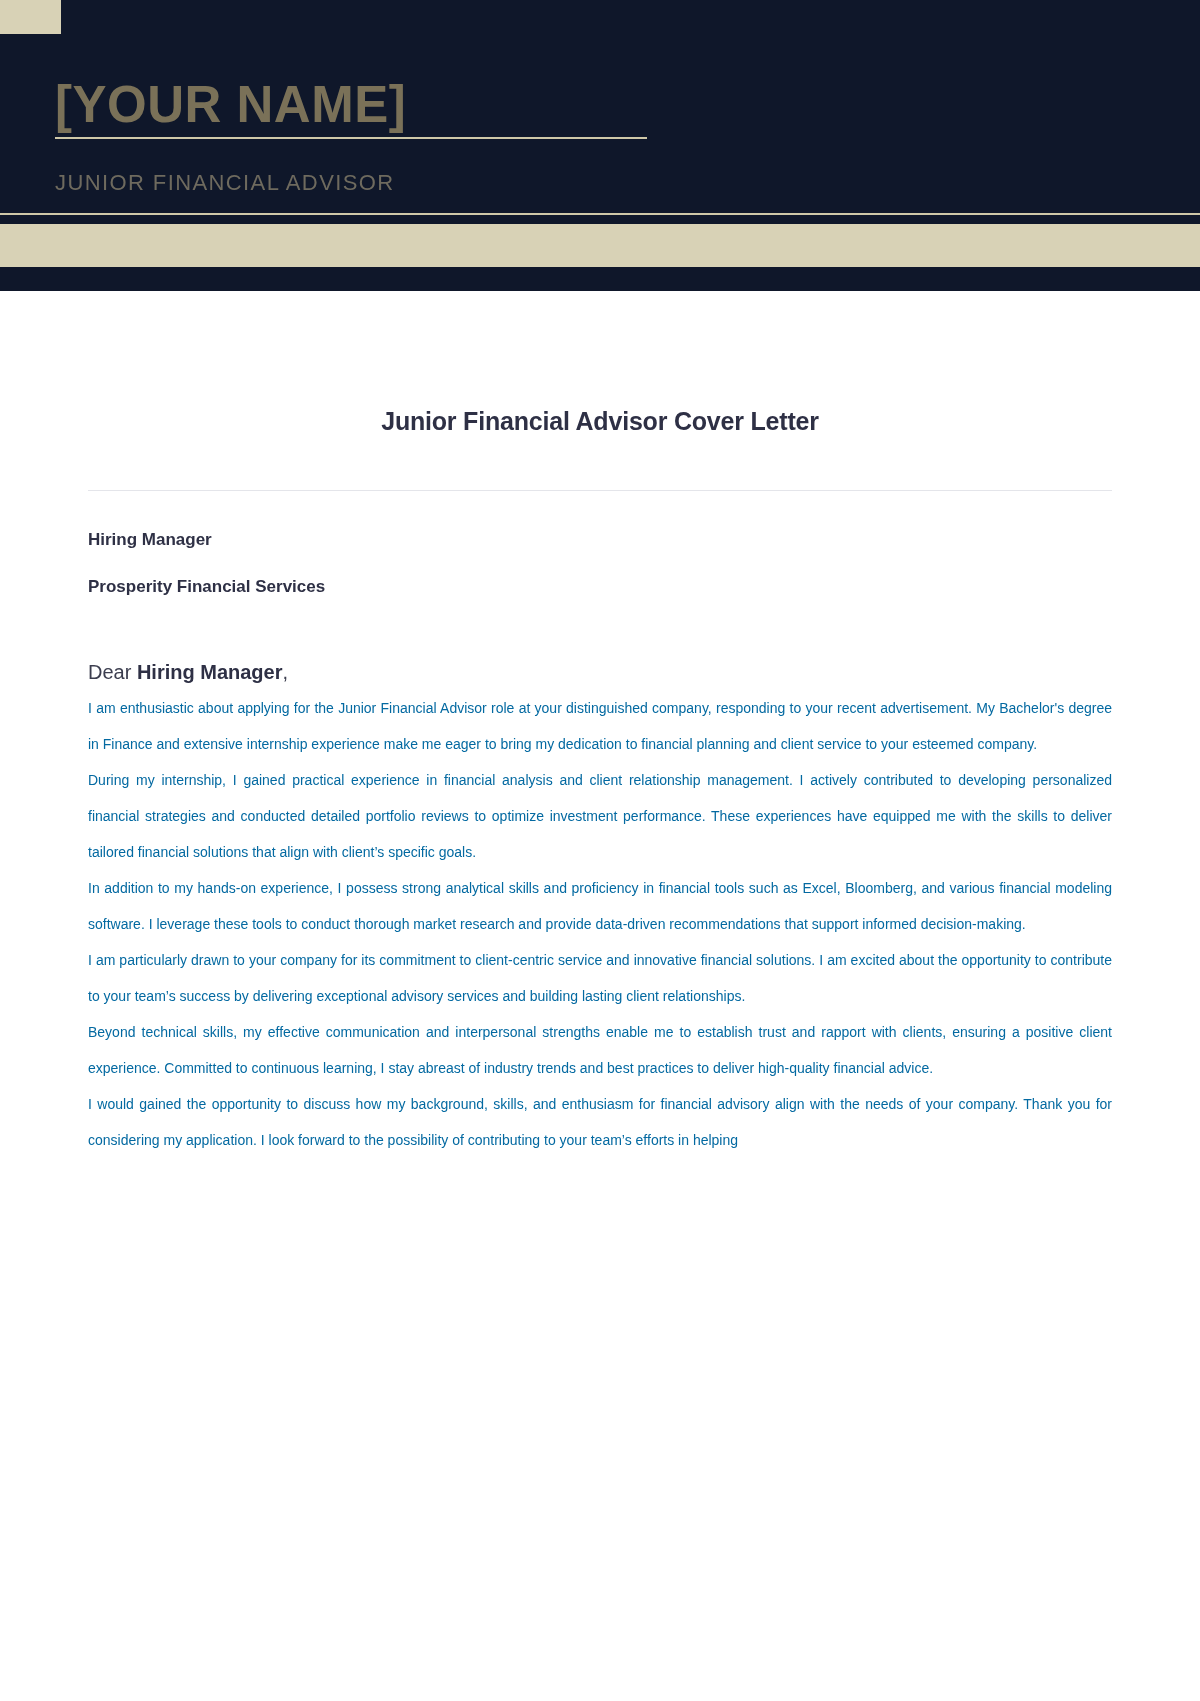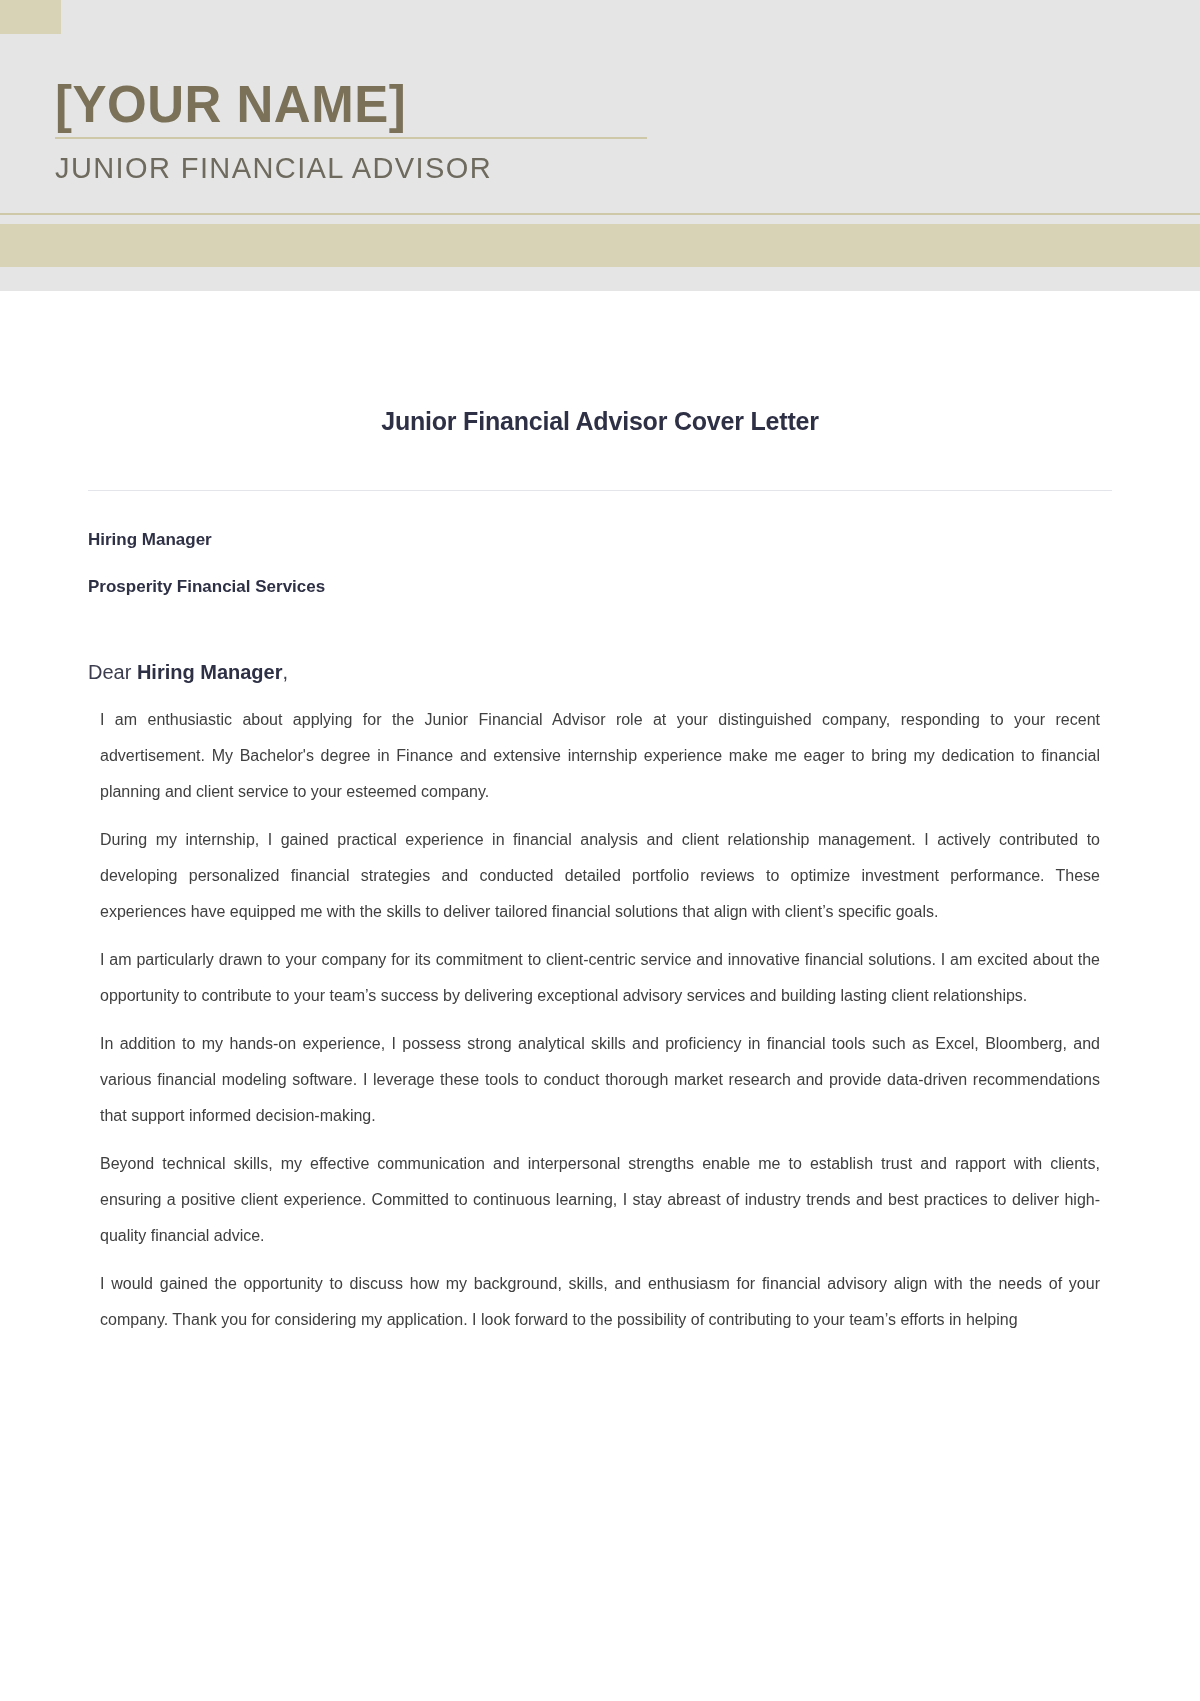--- a/index.html
+++ b/index.html
@@ -23,21 +23,21 @@
     height: 1701px;
     background: #ffffff;
     overflow: hidden;
   }
 
   
   .letterhead {
     position: relative;
     width: 1200px;
     height: 291px;
-    background: #e5e5e5;
+    background: #0f172a;
   }
 
   .corner-block {
     position: absolute;
     left: 0;
     top: 0;
     width: 61px;
     height: 34px;
     background: #D8D2B6;
   }
@@ -70,23 +70,23 @@
     position: absolute;
     left: 0;
     top: 63px;
     width: 592px;
     height: 2px;
     background: #CFC8A8;
   }
 
   .role-title {
     display: block;
-    margin-top: 13px;
-    font-family: "Liberation Sans", sans-serif;
-    font-size: 29px;
+    margin-top: 28px;
+    font-family: "Liberation Sans", sans-serif;
+    font-size: 22px;
     font-weight: normal;
     letter-spacing: 1.4px;
     color: #6E6A5E;
     line-height: 34px;
     white-space: nowrap;
   }
 
   .head-hairline {
     position: absolute;
     left: 0;
@@ -147,25 +147,25 @@
     margin-top: 56px;
     font-family: "Liberation Sans", sans-serif;
     font-size: 20px;
     font-weight: normal;
     color: #3C3E4F;
     line-height: 36px;
   }
   .salutation b { font-weight: bold; color: #2E3045; }
 
   .para {
-    margin: 12px;
-    font-family: "Liberation Sans", sans-serif;
-    font-size: 16px;
+    margin: 0;
+    font-family: "Liberation Sans", sans-serif;
+    font-size: 14px;
     font-weight: normal;
-    color: #404040;
+    color: #0369a1;
     line-height: 36px;
     text-align: justify;
     text-justify: inter-word;
   }
 </style>
 </head>
 <body>
 
 <div class="page">
 
@@ -193,19 +193,19 @@
 
     <div class="recipient">
       <div class="recipient-line">Hiring Manager</div>
       <div class="recipient-line">Prosperity Financial Services</div>
     </div>
 
     <div class="salutation"><span>Dear </span><b>Hiring Manager</b><span>,</span></div>
 
     <p class="para">I am enthusiastic about applying for the Junior Financial Advisor role at your distinguished company, responding to your recent advertisement. My Bachelor's degree in Finance and extensive internship experience make me eager to bring my dedication to financial planning and client service to your esteemed company.</p>
     <p class="para">During my internship, I gained practical experience in financial analysis and client relationship management. I actively contributed to developing personalized financial strategies and conducted detailed portfolio reviews to optimize investment performance. These experiences have equipped me with the skills to deliver tailored financial solutions that align with client’s specific goals.</p>
+    <p class="para">In addition to my hands-on experience, I possess strong analytical skills and proficiency in financial tools such as Excel, Bloomberg, and various financial modeling software. I leverage these tools to conduct thorough market research and provide data-driven recommendations that support informed decision-making.</p>
     <p class="para">I am particularly drawn to your company for its commitment to client-centric service and innovative financial solutions. I am excited about the opportunity to contribute to your team’s success by delivering exceptional advisory services and building lasting client relationships.</p>
-    <p class="para">In addition to my hands-on experience, I possess strong analytical skills and proficiency in financial tools such as Excel, Bloomberg, and various financial modeling software. I leverage these tools to conduct thorough market research and provide data-driven recommendations that support informed decision-making.</p>
     <p class="para">Beyond technical skills, my effective communication and interpersonal strengths enable me to establish trust and rapport with clients, ensuring a positive client experience. Committed to continuous learning, I stay abreast of industry trends and best practices to deliver high-quality financial advice.</p>
     <p class="para">I would gained the opportunity to discuss how my background, skills, and enthusiasm for financial advisory align with the needs of your company. Thank you for considering my application. I look forward to the possibility of contributing to your team’s efforts in helping</p>
 
   </div>
 </div>
 
 </body></html>

